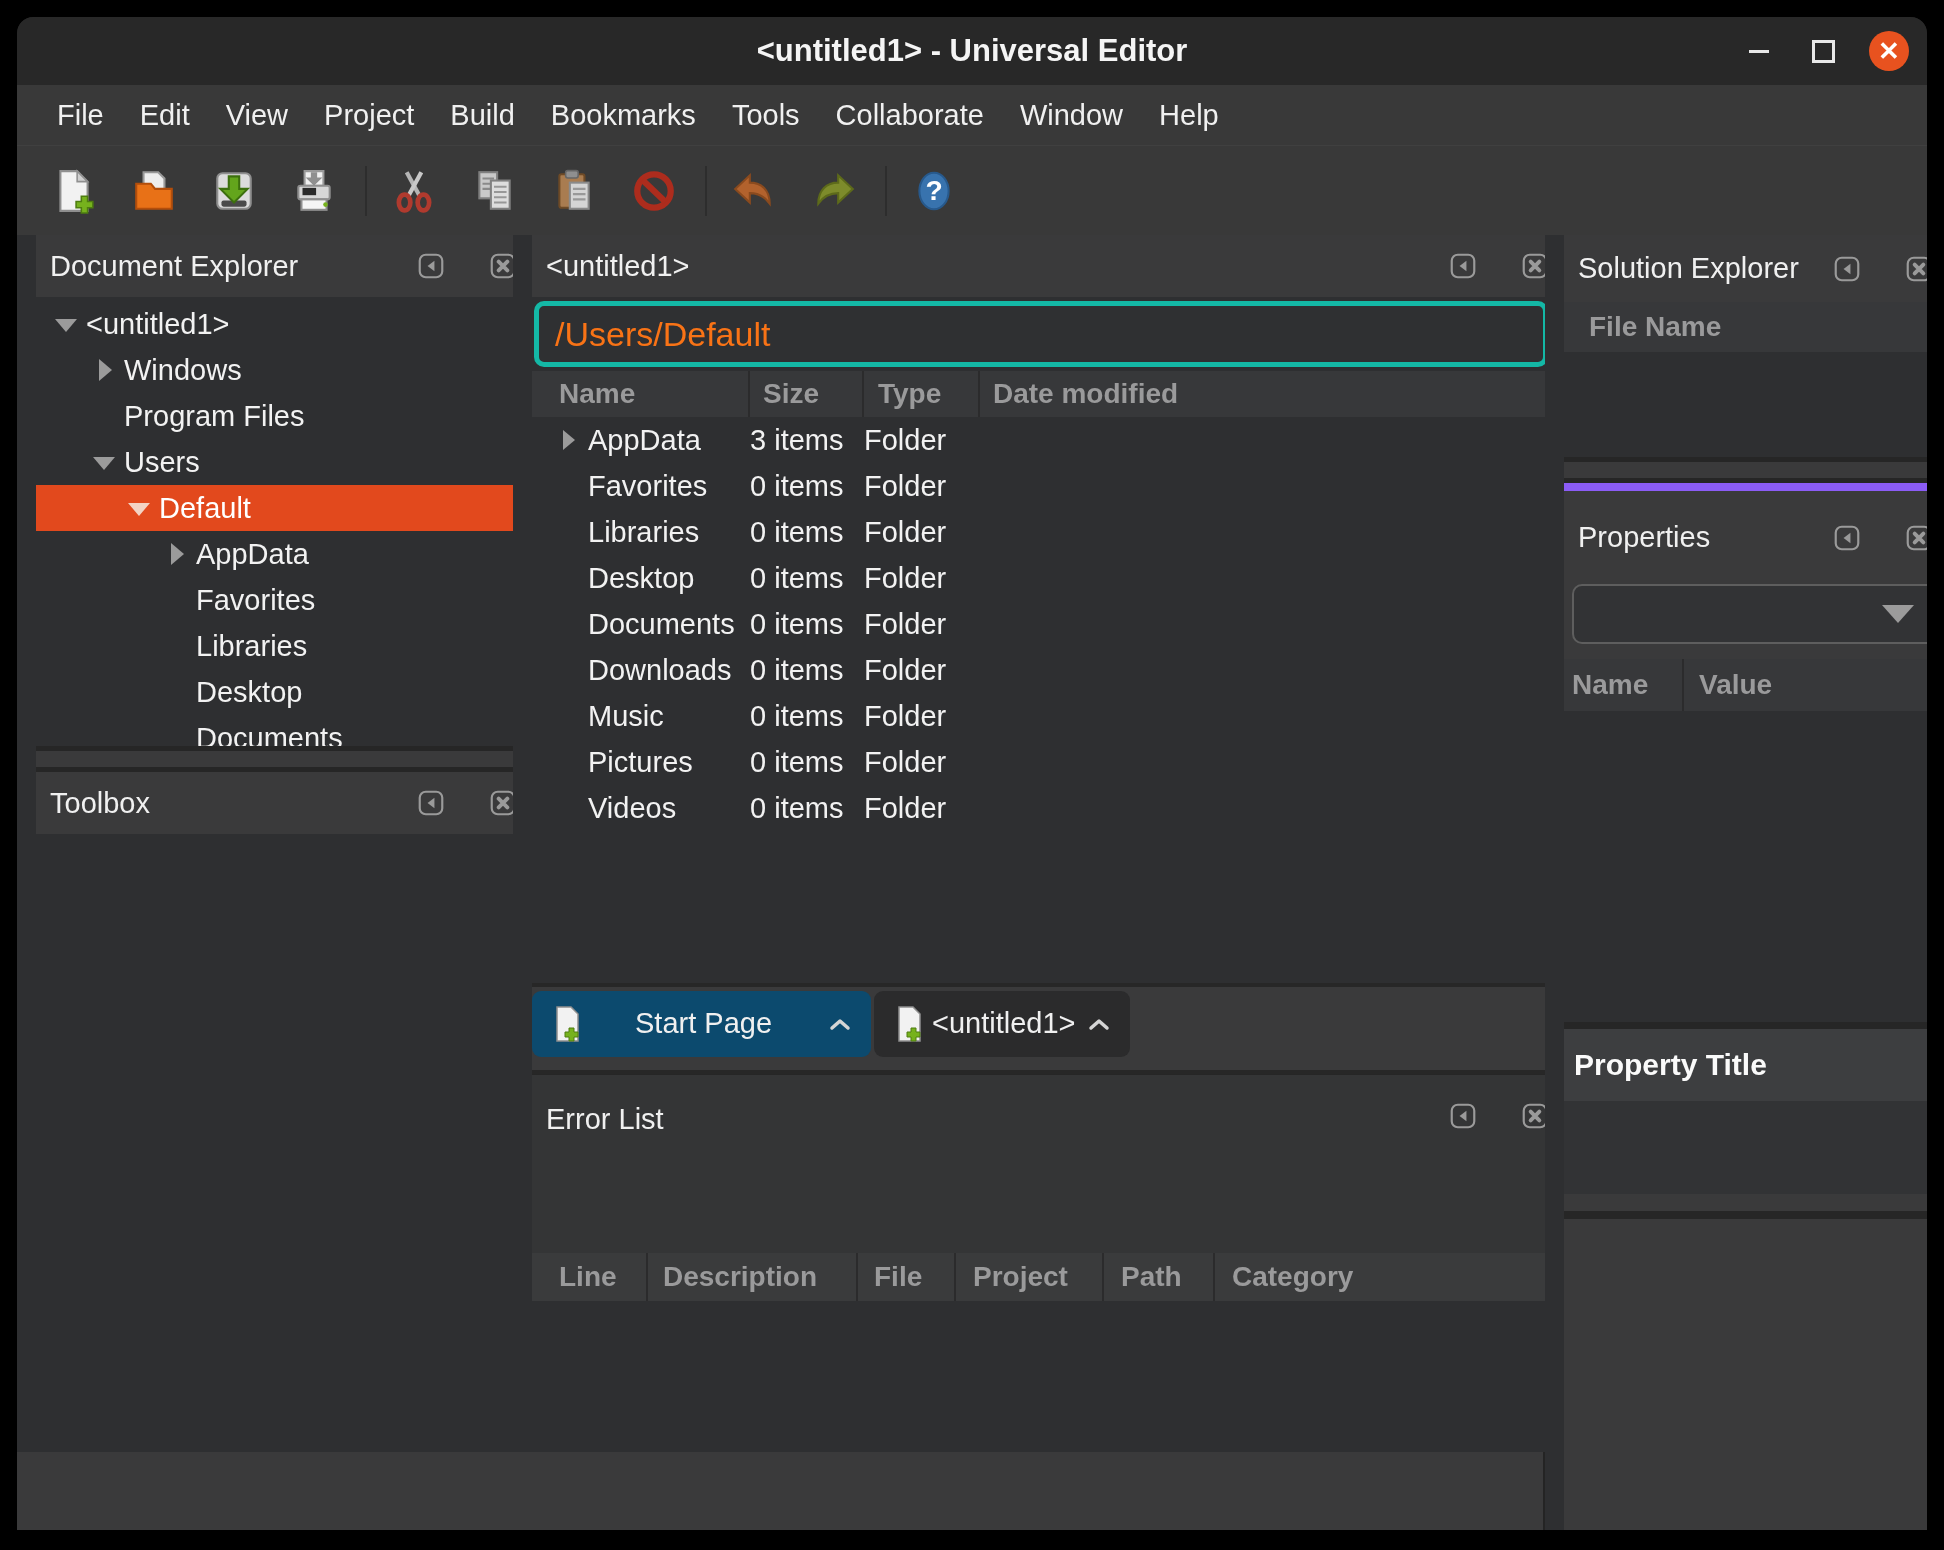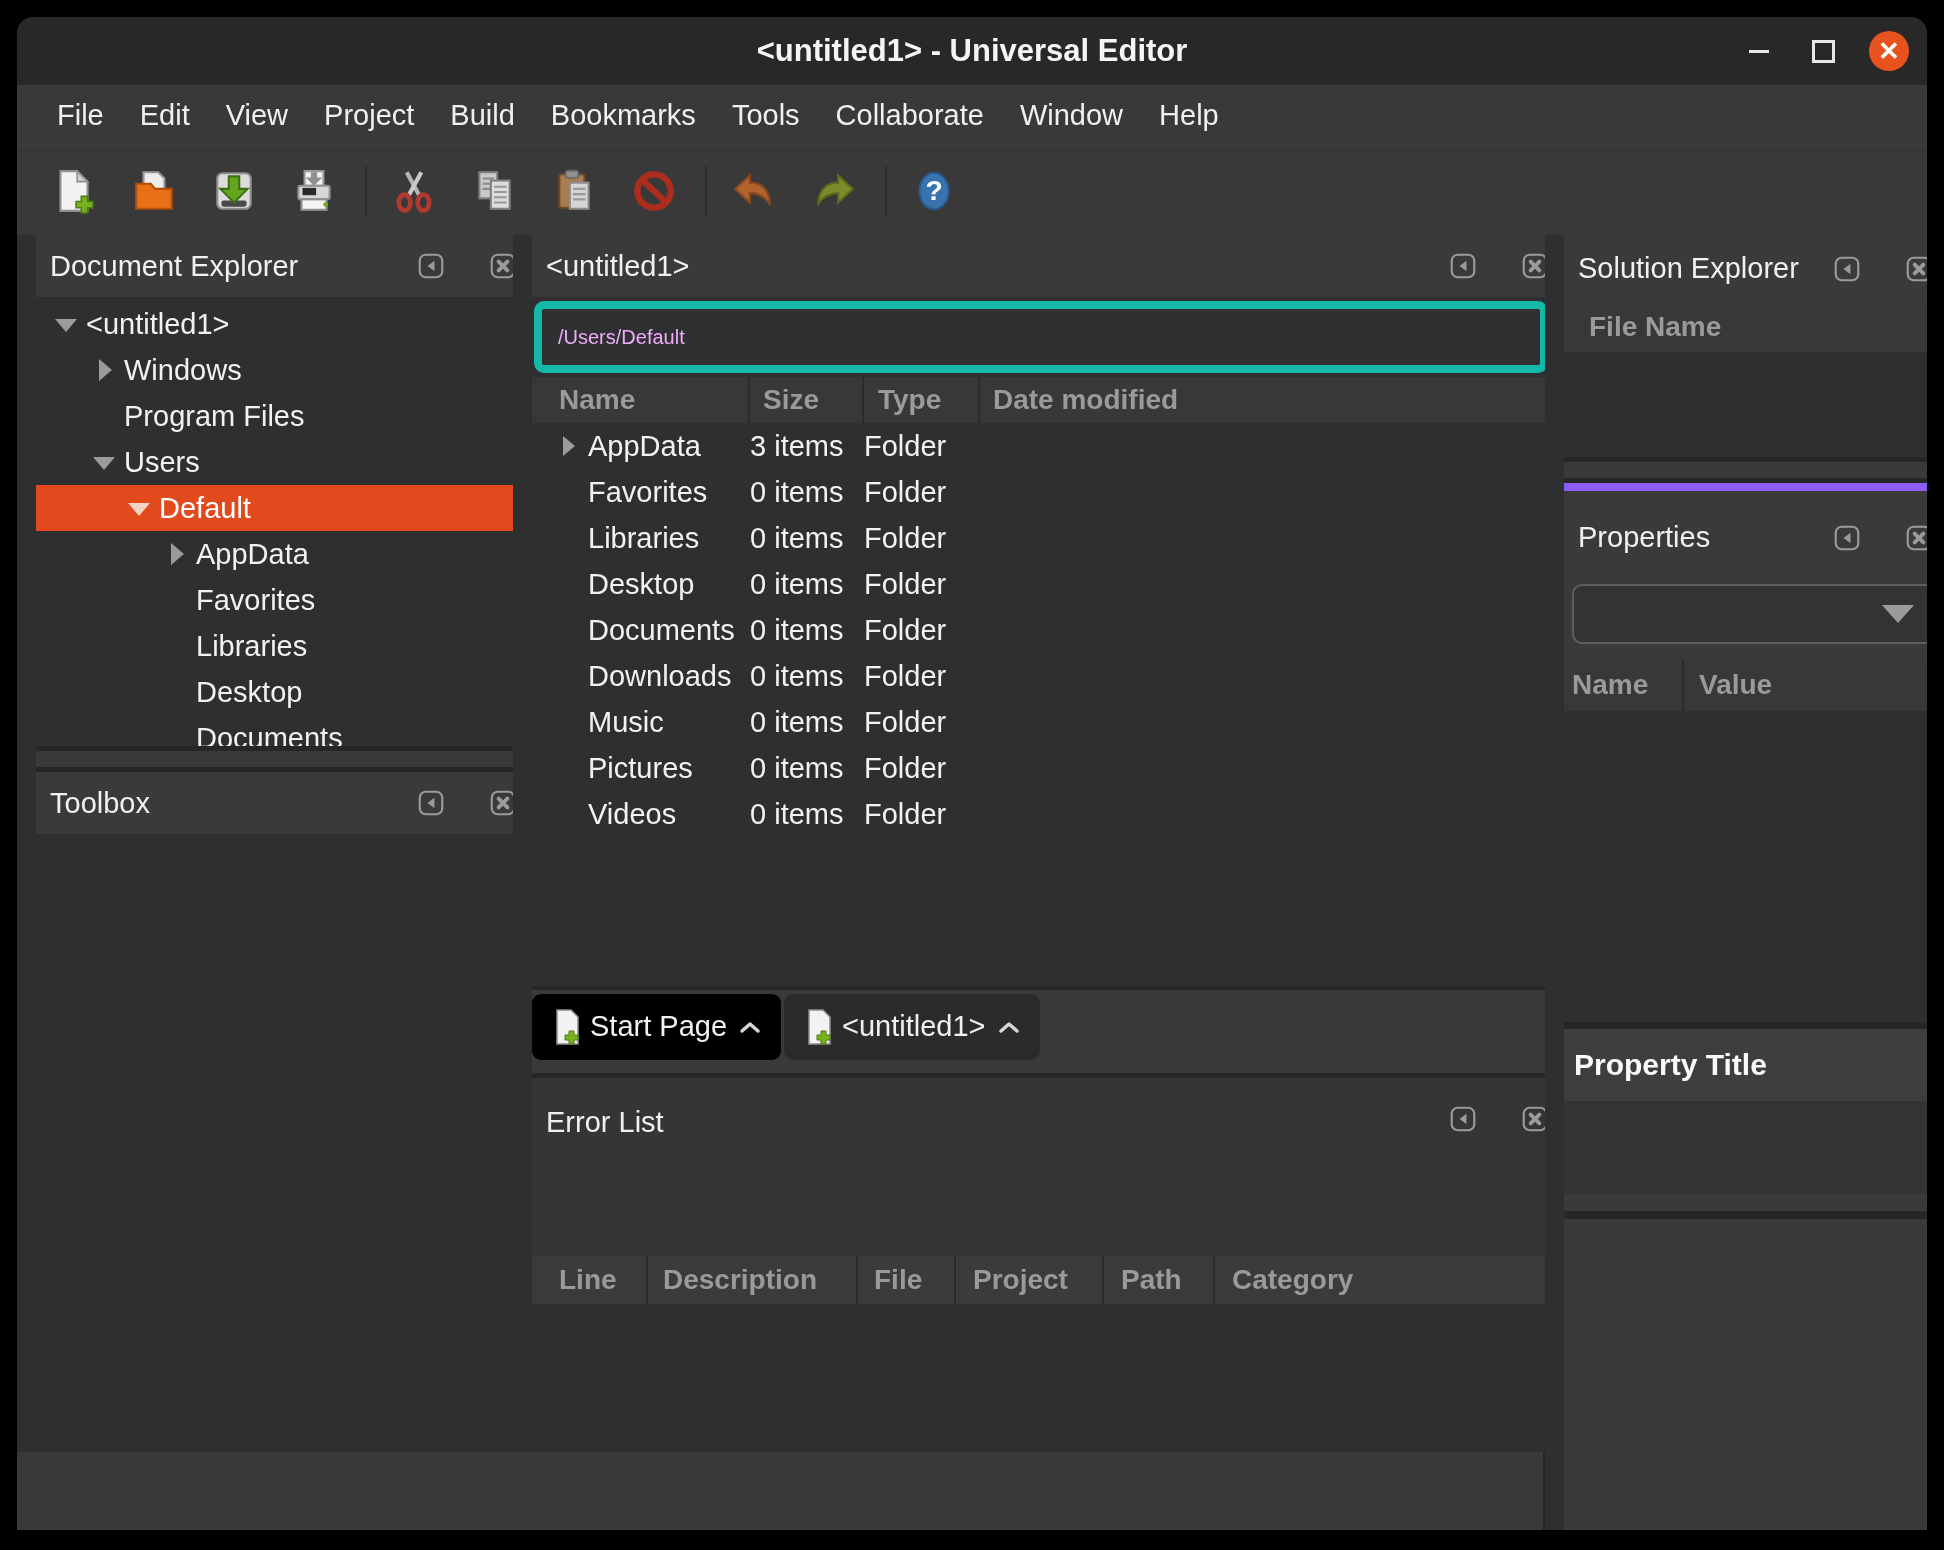--- a/index.html
+++ b/index.html
@@ -36,35 +36,35 @@
   .trow{height:46px;display:flex;align-items:center;color:#f2f2f2;font-size:29px;}
   .trow.selected{background:#e2491d;color:#fff;text-align:center;}
   .lvl0{padding-left:18px;} .lvl1{padding-left:56px;} .lvl2{padding-left:91px;} .lvl3{padding-left:128px;}
   .exp{width:24px;height:24px;flex:0 0 24px;position:relative;margin-right:8px;}
   .exp.down::after{content:"";position:absolute;left:1px;top:7px;border-left:11px solid transparent;border-right:11px solid transparent;border-top:13px solid #9b9b9b;}
   .exp.right::after{content:"";position:absolute;left:7px;top:1px;border-top:11px solid transparent;border-bottom:11px solid transparent;border-left:13px solid #9b9b9b;}
   .trow.selected .exp.down::after{border-top-color:#f3d3c4;}
   .hsplit{height:16px;background:#3a3a3b;border-top:5px solid #262626;border-bottom:5px solid #262626;flex:0 0 auto;}
   .fillbody{flex:1;background:#2e2f31;}
   
-  .pathbar{height:56px;margin:4px 14px 4px 2px;border:8px solid #14b8a6;border-radius:10px;background:#2f3032;
-    display:flex;align-items:center;padding:0 16px;color:#f0abfc;font-size:20px;flex:0 0 auto;}
+  .pathbar{height:56px;margin:4px 14px 4px 2px;border:5px solid #14b8a6;border-radius:10px;background:#2f3032;
+    display:flex;align-items:center;padding:0 16px;color:#f97316;font-size:34px;flex:0 0 auto;}
   .fl-header{height:46px;background:#37383a;display:flex;align-items:stretch;color:#9a9a9b;font-size:28px;font-weight:bold;flex:0 0 auto;}
   .fl-header .hc{display:flex;align-items:center;box-sizing:border-box;border-right:2px solid #2b2b2c;}
   .hc.c1{width:218px;padding-left:27px;} .hc.c2{width:114px;padding-left:13px;} .hc.c3{width:116px;padding-left:14px;}
   .hc.c4{flex:1;padding-left:13px;border-right:none;}
   .frow{height:46px;display:flex;align-items:center;color:#f2f2f2;font-size:29px;flex:0 0 auto;}
   .fexp{width:22px;height:22px;margin-left:26px;margin-right:8px;position:relative;flex:0 0 22px;}
   .fexp.show::after{content:"";position:absolute;left:5px;top:1px;border-top:10px solid transparent;border-bottom:10px solid transparent;border-left:12px solid #9b9b9b;}
   .fc-name{width:162px;} .fc-size{width:114px;} .fc-type{flex:1;}
   
   .tabstrip{height:91px;background:#3a3a3b;border-top:4px solid #272727;border-bottom:4px solid #272727;
     display:flex;align-items:flex-start;padding-top:4px;box-sizing:border-box;flex:0 0 auto;}
   .doctab{height:66px;border-radius:9px;display:flex;align-items:center;padding:0 20px;margin-right:3px;}
-  .doctab.active{background:#000000;}
+  .doctab.active{background:#0c4a6e;gap:45px;}
   .doctab.inactive{background:#2b2b2c;}
   .doctab .lbl{color:#f0f0f0;font-size:29px;margin:0 12px 0 8px;white-space:nowrap;}
   
   .err-headzone{height:179px;background:#343536;border-top:1px solid #262626;display:flex;align-items:flex-start;padding:28px 14px 0 14px;box-sizing:border-box;flex:0 0 auto;}
   .el-header{height:48px;background:#3a3b3c;display:flex;align-items:stretch;color:#9a9a9b;font-size:28px;font-weight:bold;flex:0 0 auto;}
   .el-header .hc{display:flex;align-items:center;box-sizing:border-box;border-right:2px solid #2b2b2c;}
   .el1{width:116px;padding-left:27px;} .el2{width:210px;padding-left:15px;} .el3{width:98px;padding-left:16px;}
   .el4{width:148px;padding-left:17px;} .el5{width:111px;padding-left:17px;} .el6{flex:1;padding-left:17px;border-right:none;}
   
   .se-colhead{height:50px;background:#37383a;display:flex;align-items:center;color:#9a9a9b;font-size:28px;font-weight:bold;padding-left:25px;flex:0 0 auto;}

